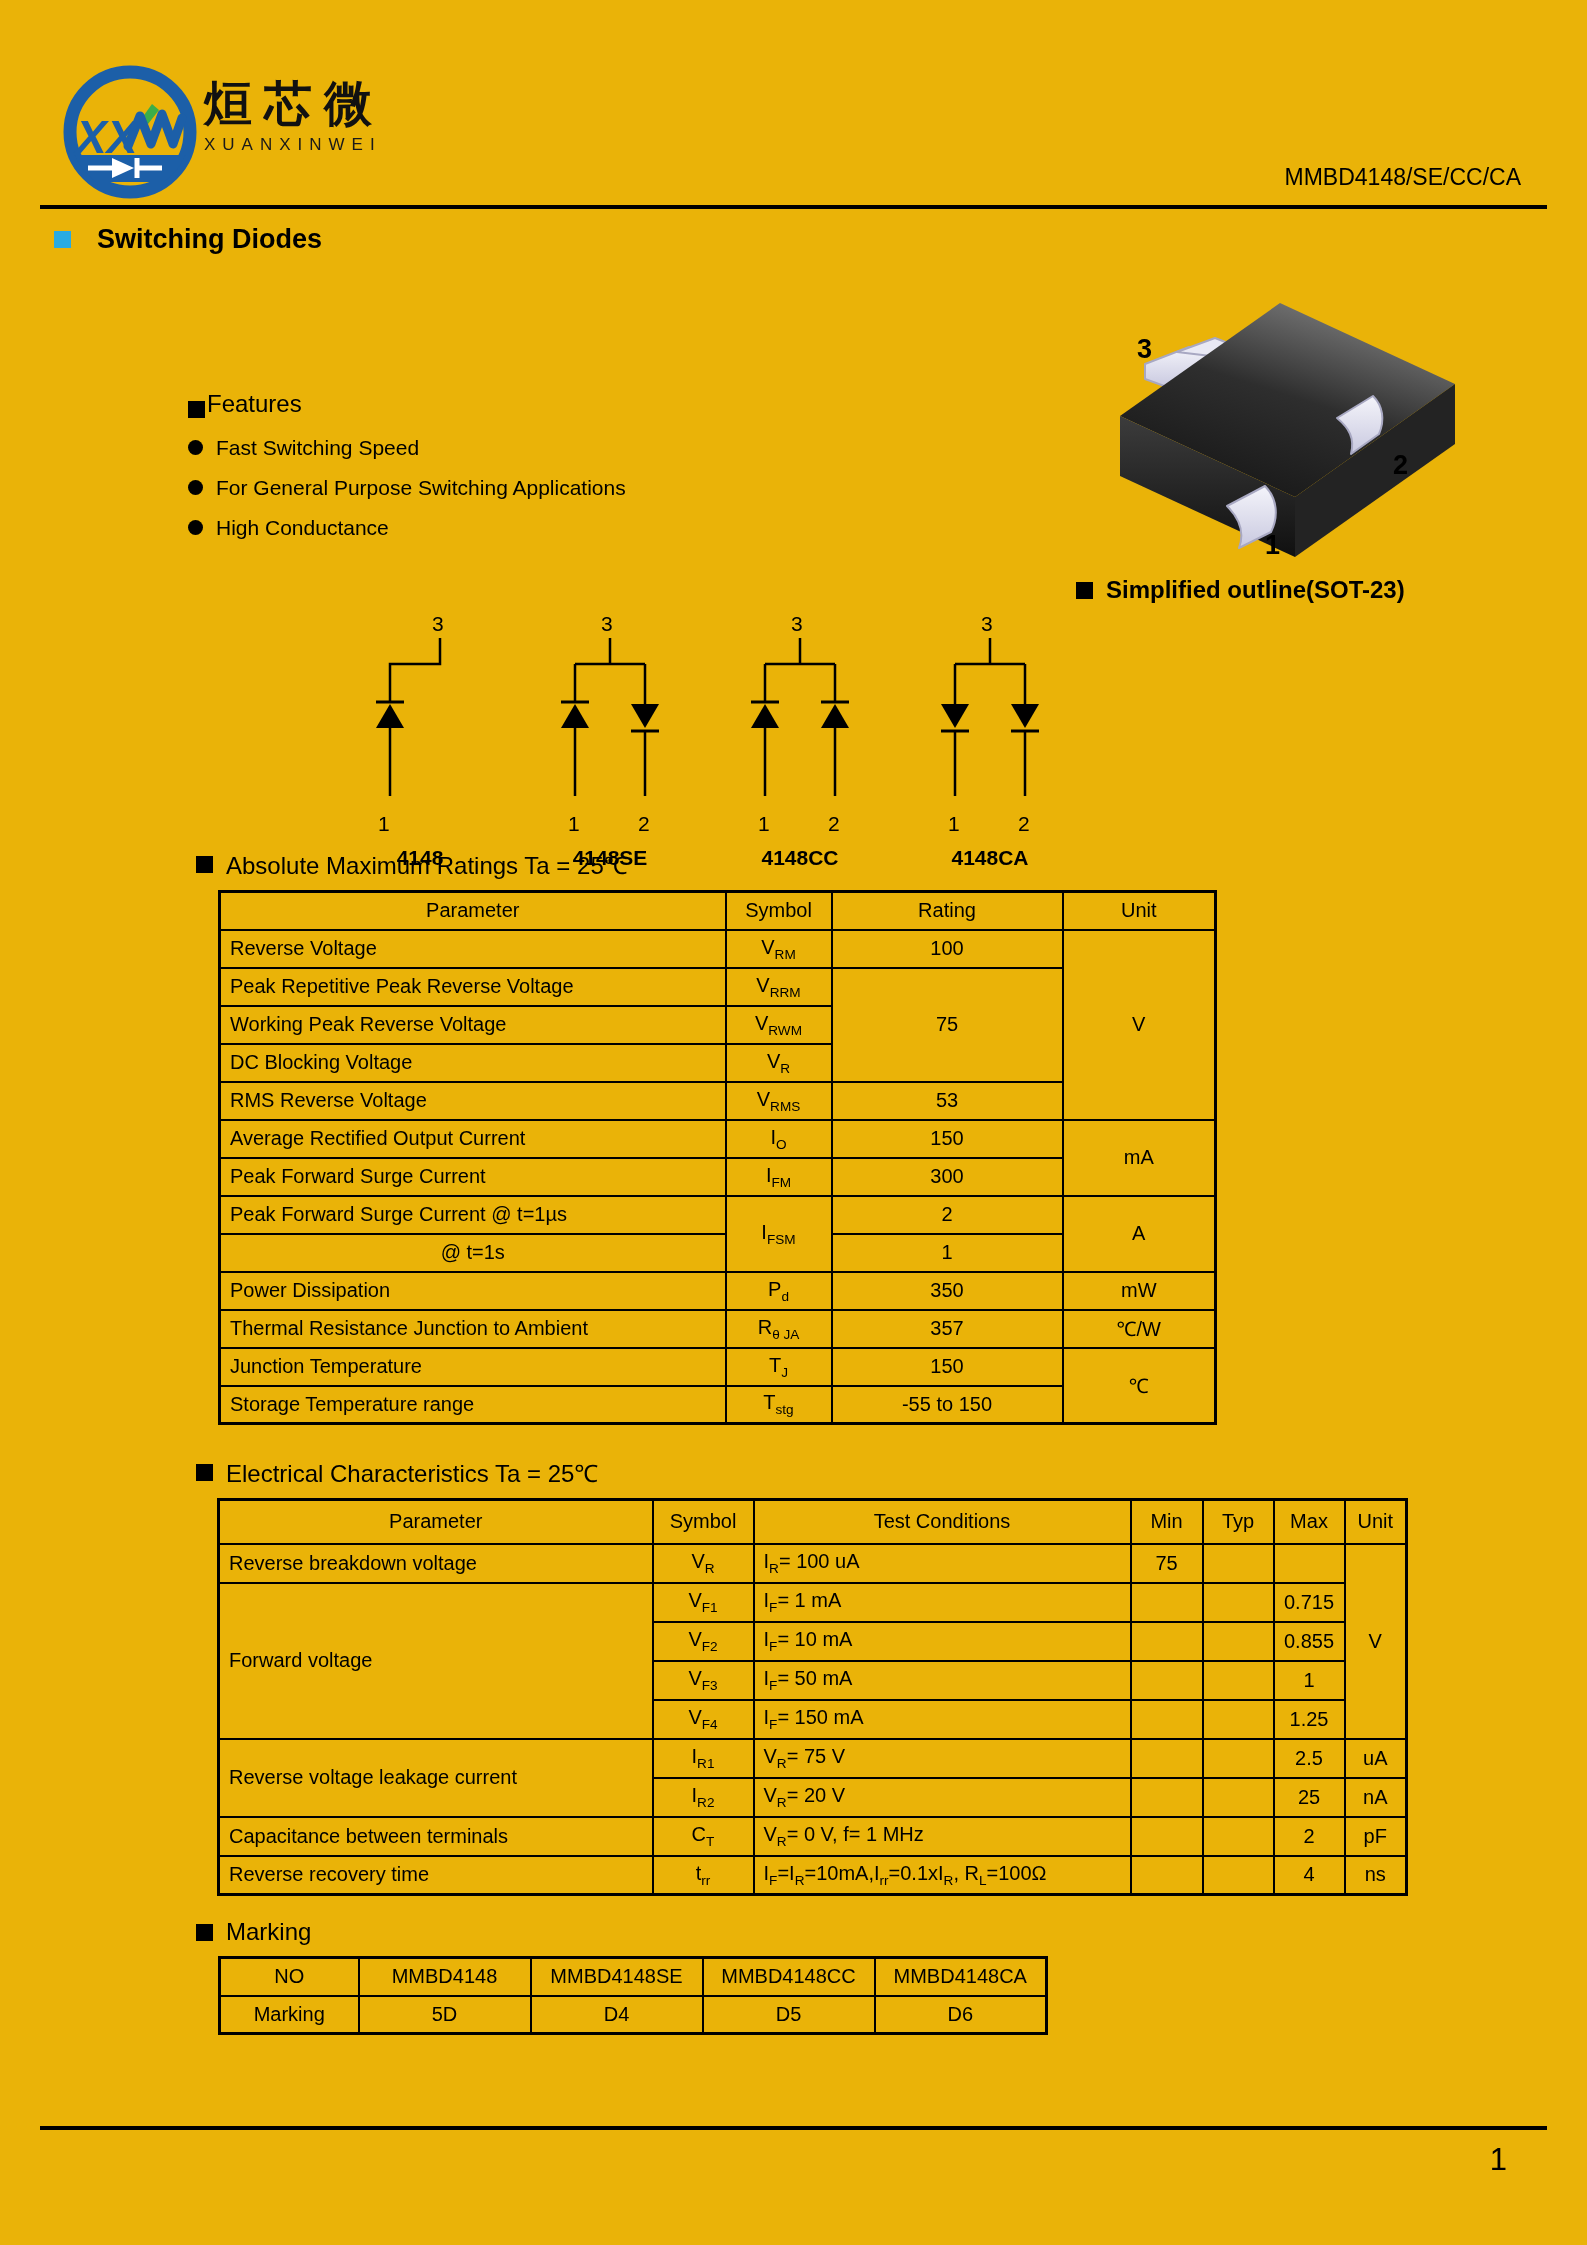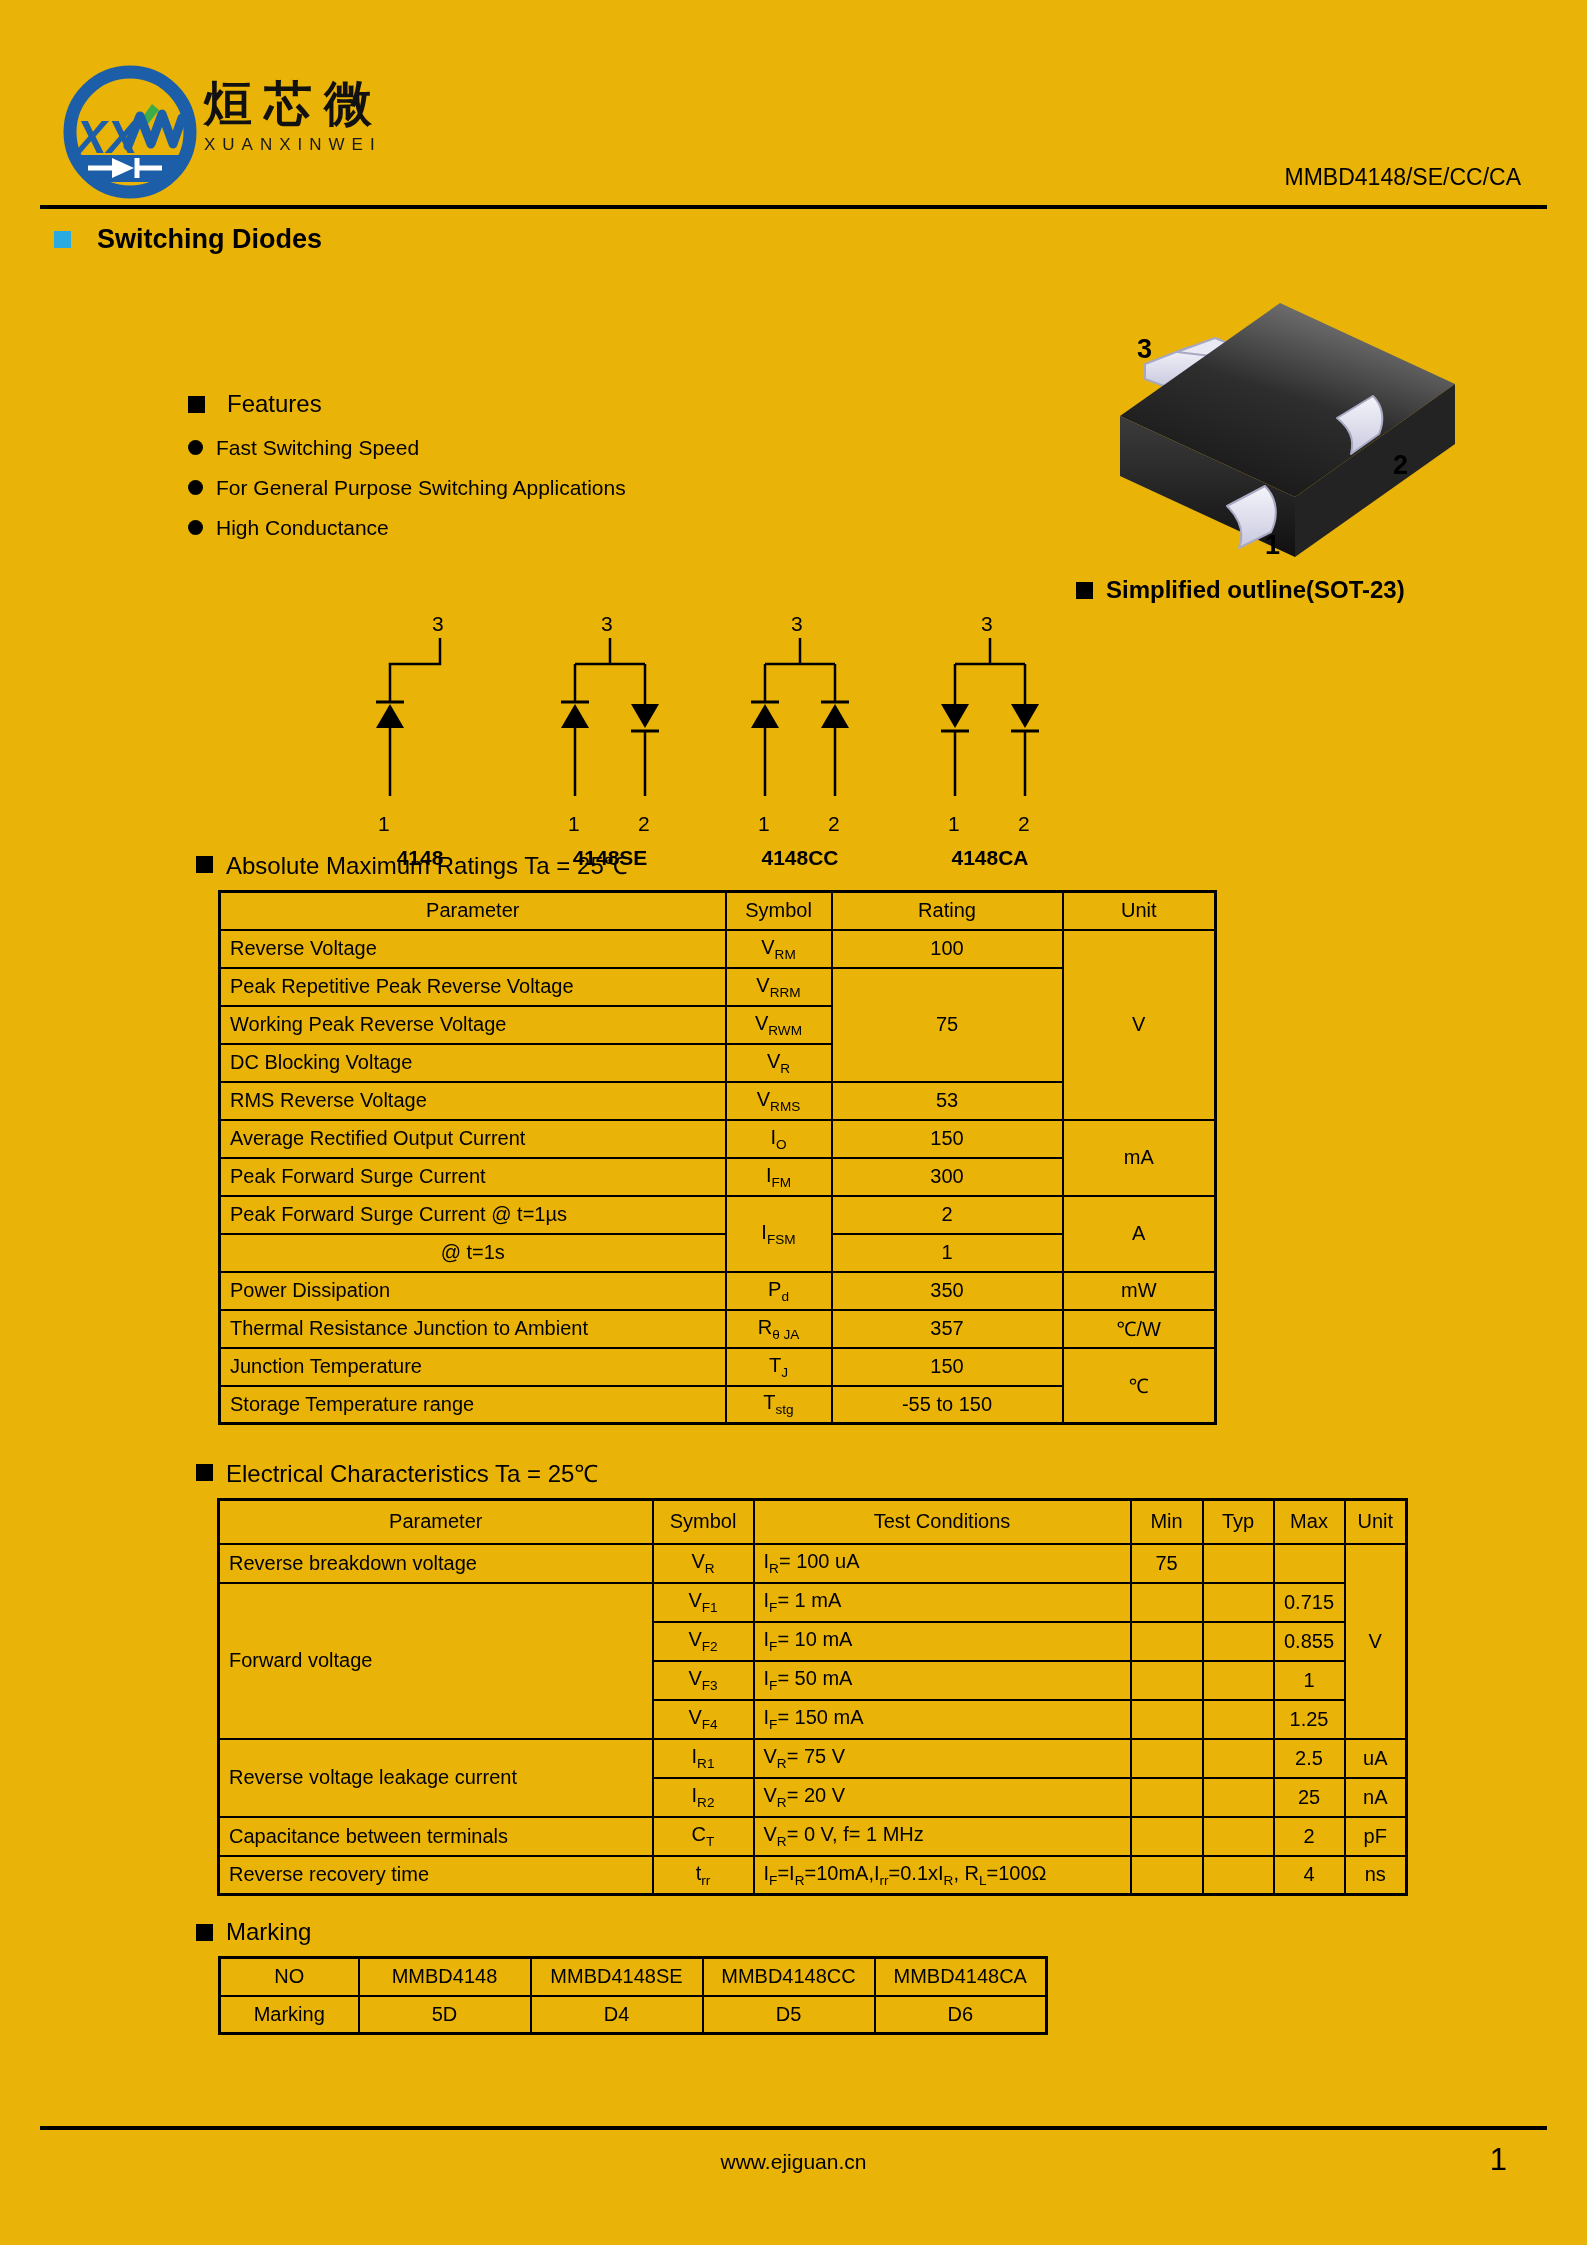--- a/index.html
+++ b/index.html
@@ -18,21 +18,21 @@
   .category-label { font-size:27px; font-weight:bold;margin-left:15px; }
 
   
   .sec-head { position:absolute; display:flex; align-items:center; gap:13px; }
   .black-square { width:17px; height:17px; background:#000; flex:0 0 auto; }
   .sec-head .t { font-size:24px; }
   .sec-head.bold .t { font-weight:bold; }
 
   
   .features { position:absolute; left:188px; top:390px; }
-  .features-title { display:flex; align-items:center; gap:22px; }
+  .features-title { display:flex; align-items:flex-end; gap:2px; }
   .features-title .t { font-size:24px; }
   .feature-item { display:flex; align-items:center; gap:13px; margin-top:19px; height:21px; }
   .feature-dot { width:15px; height:15px; border-radius:50%; background:#000; flex:0 0 auto; }
   .feature-item .t { font-size:21px; }
 
   
   .package { position:absolute; left:1115px; top:268px; width:440px; height:310px; }
   .package svg { position:absolute; left:0; top:0; }
   .pkg-pin { position:absolute; font-size:27px; font-weight:bold; }
   .pkg-pin.p3 { left:22px; top:66px; }
@@ -446,16 +446,15 @@
       <td>Marking</td>
       <td>5D</td>
       <td>D4</td>
       <td>D5</td>
       <td>D6</td>
     </tr>
   </tbody>
     </table>
 
   <div class="footer-rule"></div>
-  <a class="footer-site" href="#">www.ejiguan.cn</a>
   <div class="footer-page">1</div>
 
 </div>
 
 </body></html>

